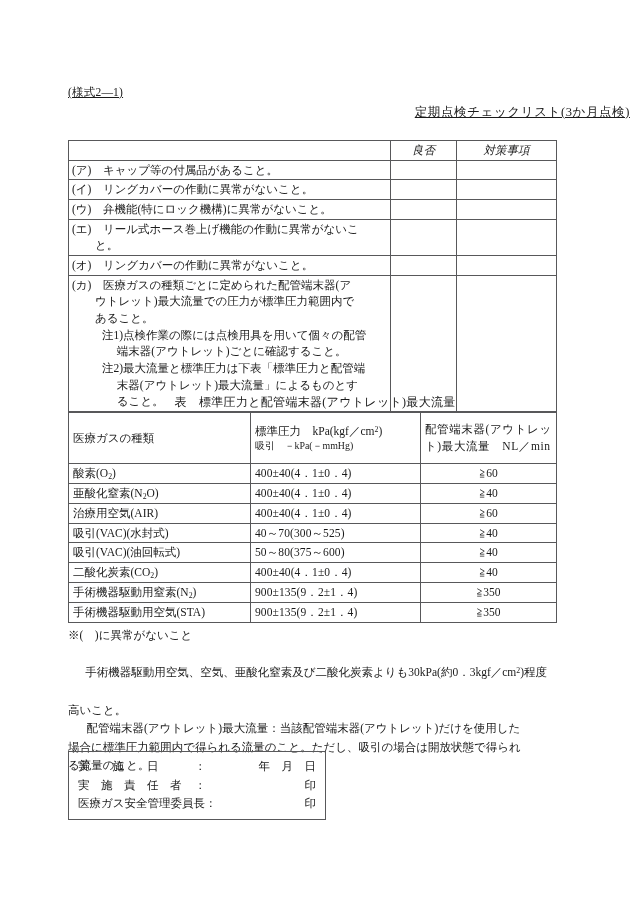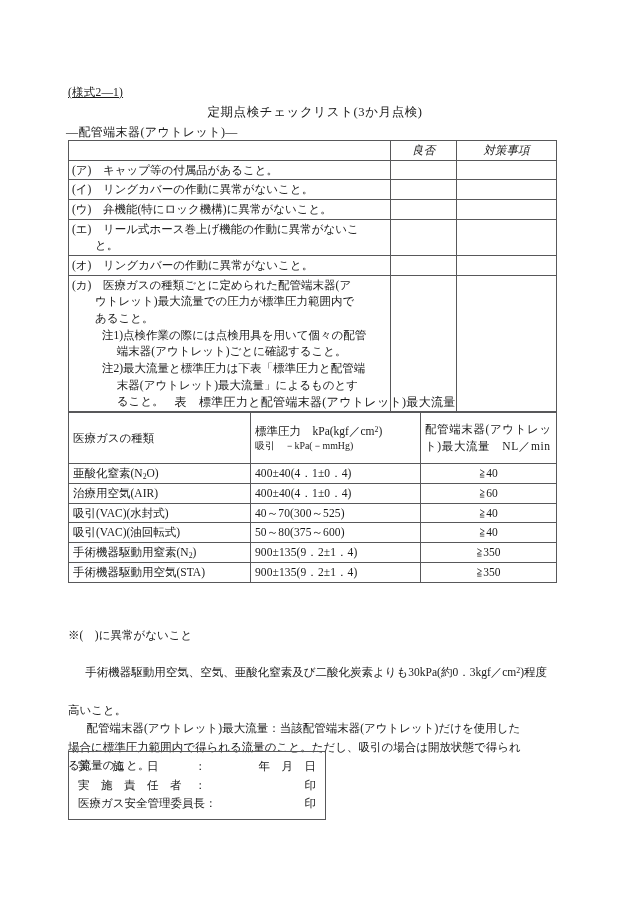--- a/index.html
+++ b/index.html
@@ -30,23 +30,24 @@
     font-size: 11.5px;
     letter-spacing: 0.2px;
     white-space: nowrap;
     text-decoration: underline;
   }
   .doc-title {
     position: absolute;
     left: 0;
     top: 104px;
     width: 630px;
-    text-align: center;
+    text-align: right;
     font-size: 12.5px;
     letter-spacing: 0.6px;
+    text-decoration: underline;
   }
   .section-title {
     position: absolute;
     left: 66px;
     top: 124px;
     font-size: 12px;
     letter-spacing: 0.4px;
     white-space: nowrap;
   }
 
@@ -169,21 +170,20 @@
   .sign-row .lbl-wrap { width: 128px; display: flex; }
   .sign-row .tail { margin-left: auto; }
 </style>
 </head>
 <body>
 
 <div class="page">
 
   <div class="form-code">(様式2—1)</div>
   <div class="doc-title">定期点検チェックリスト(3か月点検)</div>
-  <div class="section-title">—配管端末器(アウトレット)—</div>
 
   <table class="checklist">
     <colgroup>
       <col class="col-item">
         <col class="col-result">
         <col class="col-action">
     </colgroup>
     <thead>
       <tr>
         <td></td>
@@ -258,37 +258,47 @@
         <td class="hdr-gas">医療ガスの種類</td>
         <td>
           <span class="hdr-line">標準圧力　kPa(kgf／cm<sup>2</sup>)</span>
           <span class="hdr-line sm">吸引　－kPa(－mmHg)</span>
         </td>
         <td class="hdr-flow">配管端末器(アウトレット)最大流量　NL／min</td>
       </tr>
     </thead>
     <tbody>
         <tr>
+          <td class="cell-gas">酸素(O<sub>2</sub>)</td>
+          <td class="cell-press">400±40(4．1±0．4)</td>
+          <td class="cell-flow">≧60</td>
+        </tr>
+        <tr>
           <td class="cell-gas">亜酸化窒素(N<sub>2</sub>O)</td>
           <td class="cell-press">400±40(4．1±0．4)</td>
           <td class="cell-flow">≧40</td>
         </tr>
         <tr>
           <td class="cell-gas">治療用空気(AIR)</td>
           <td class="cell-press">400±40(4．1±0．4)</td>
           <td class="cell-flow">≧60</td>
         </tr>
         <tr>
           <td class="cell-gas">吸引(VAC)(水封式)</td>
           <td class="cell-press">40～70(300～525)</td>
           <td class="cell-flow">≧40</td>
         </tr>
         <tr>
           <td class="cell-gas">吸引(VAC)(油回転式)</td>
           <td class="cell-press">50～80(375～600)</td>
+          <td class="cell-flow">≧40</td>
+        </tr>
+        <tr>
+          <td class="cell-gas">二酸化炭素(CO<sub>2</sub>)</td>
+          <td class="cell-press">400±40(4．1±0．4)</td>
           <td class="cell-flow">≧40</td>
         </tr>
         <tr>
           <td class="cell-gas">手術機器駆動用窒素(N<sub>2</sub>)</td>
           <td class="cell-press">900±135(9．2±1．4)</td>
           <td class="cell-flow">≧350</td>
         </tr>
         <tr>
           <td class="cell-gas">手術機器駆動用空気(STA)</td>
           <td class="cell-press">900±135(9．2±1．4)</td>

